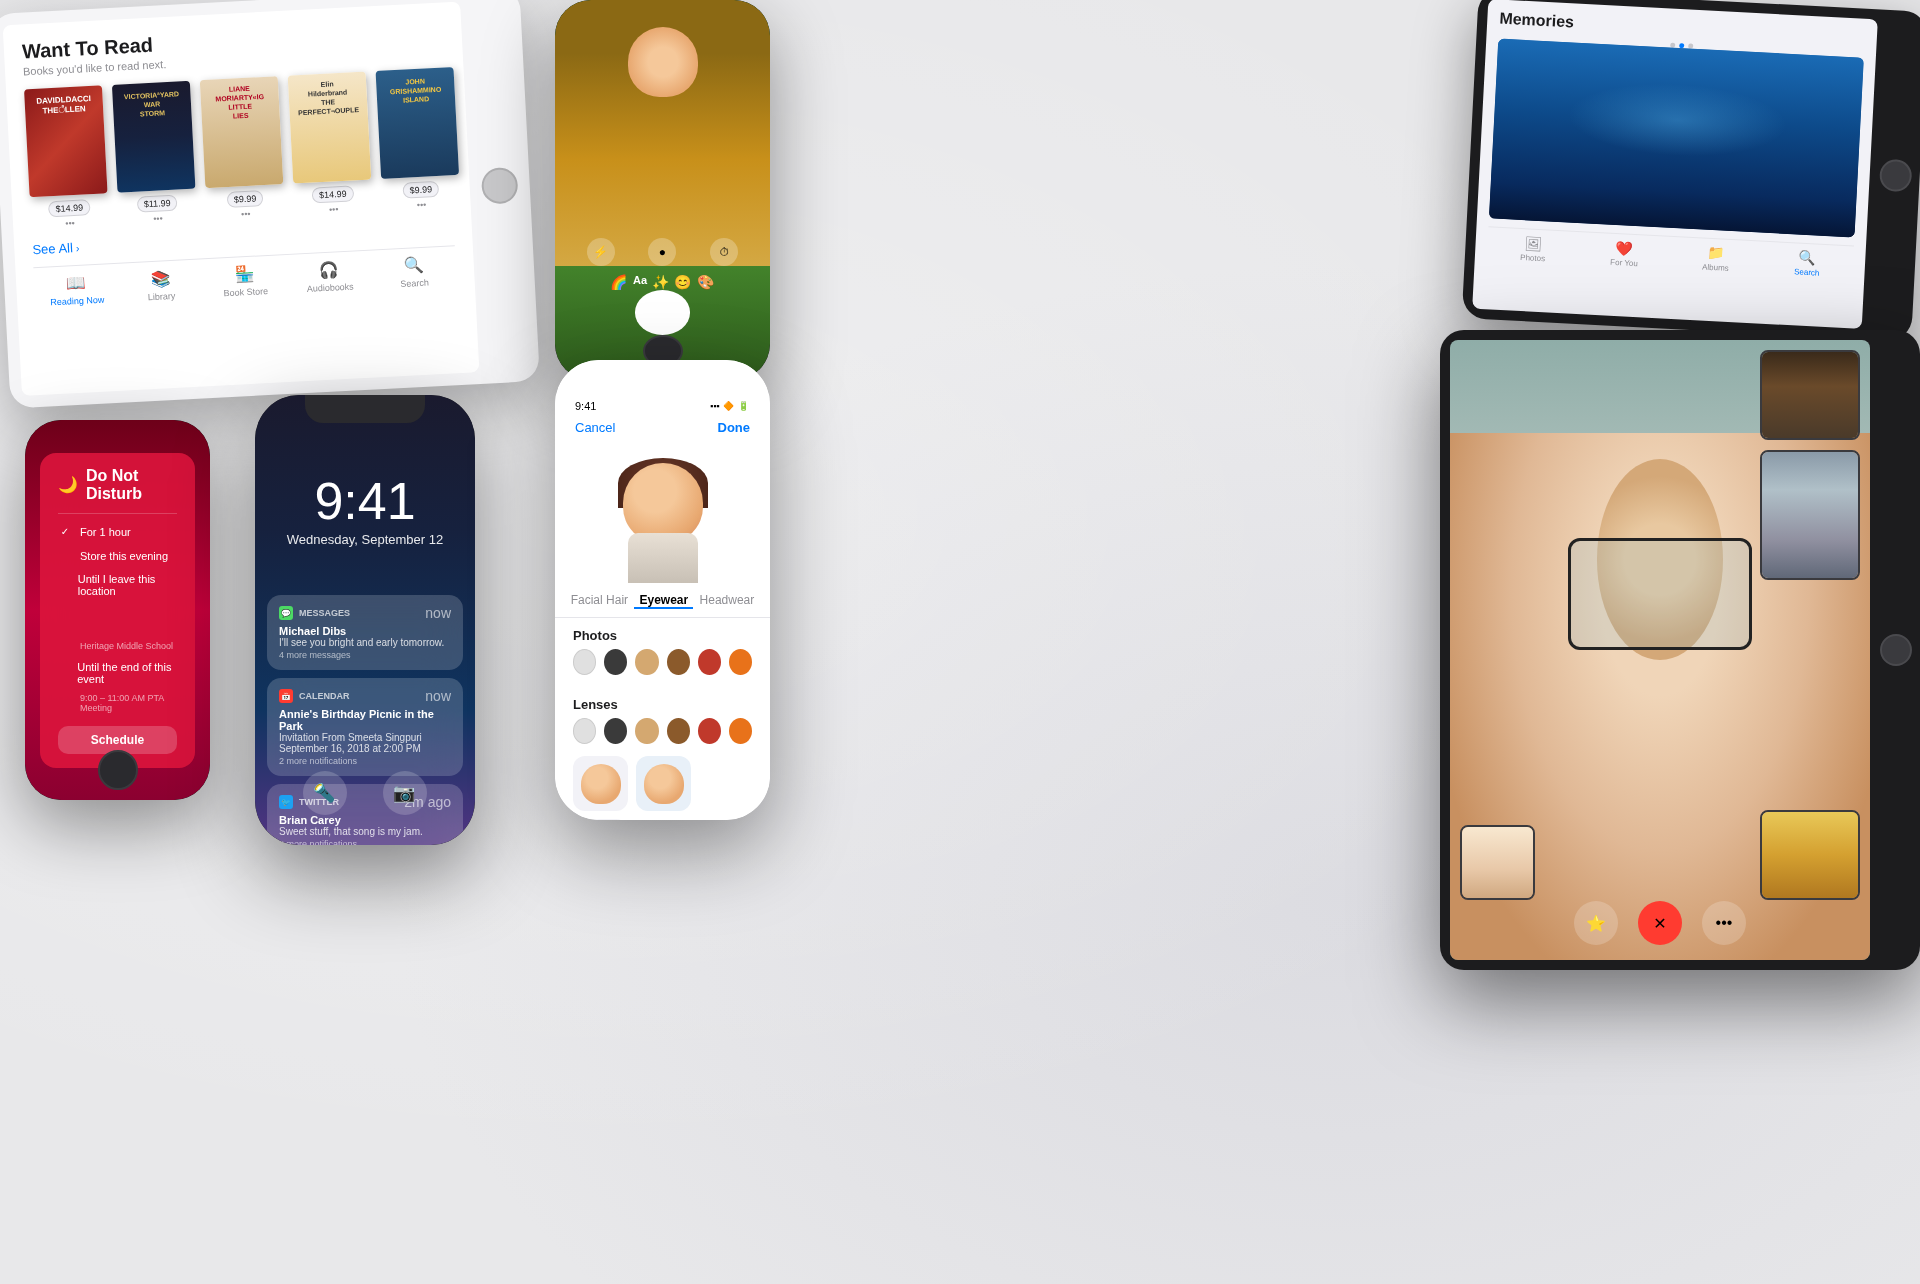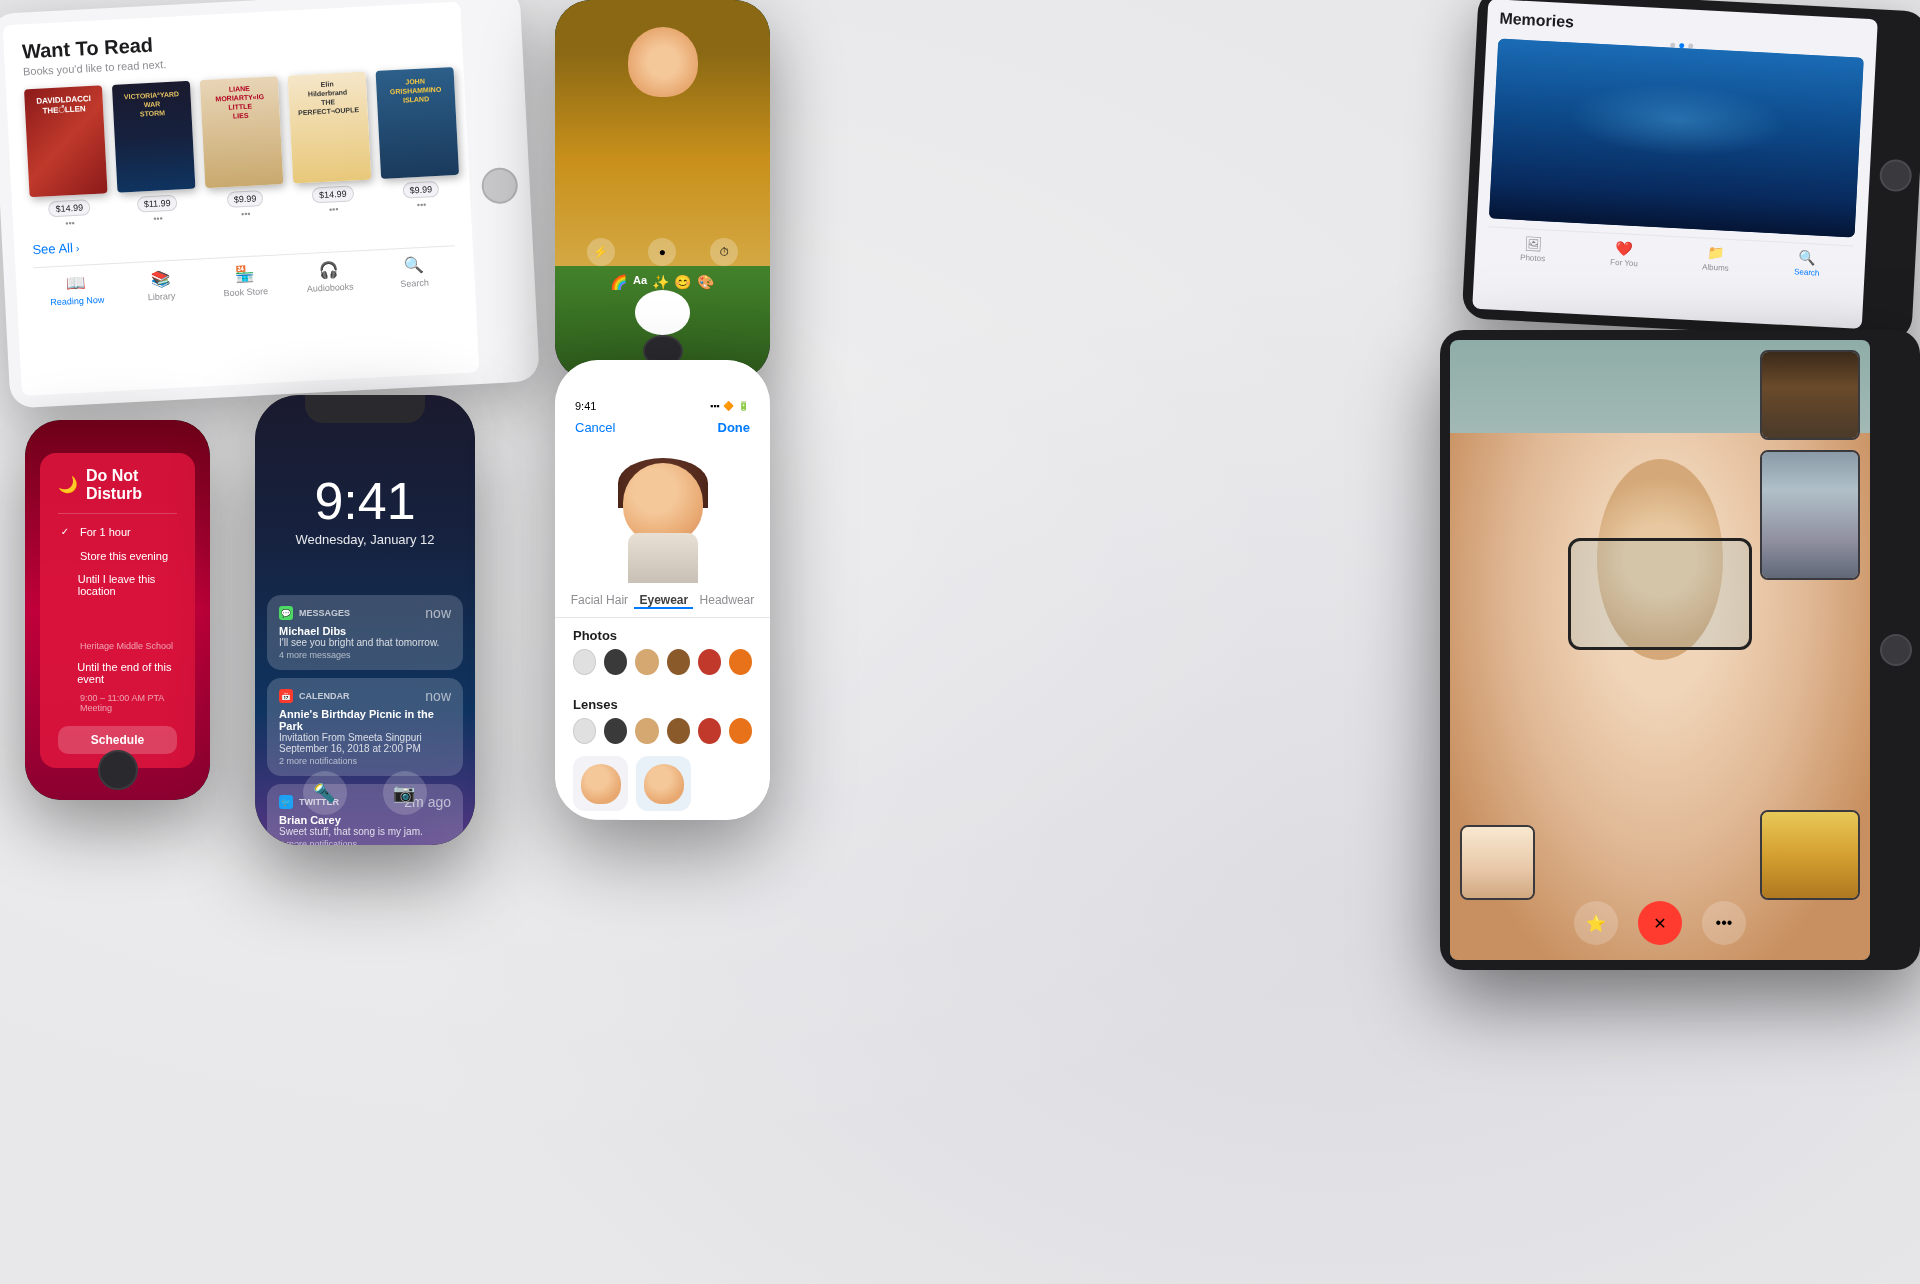--- a/index.html
+++ b/index.html
@@ -639,21 +639,21 @@
       border-bottom: 1px solid #e5e5ea;
       padding: 0 10px 8px;
     }
     .memoji-tab {
       font-size: 12px;
       color: #8e8e93;
       padding: 0 5px;
       text-align: right;
     }
     .memoji-tab.active {
-      color: #404040;
+      color: #000000;
       font-weight: 600;
       border-bottom: 2px solid #007aff;
     }
     .memoji-section-title {
       font-size: 13px;
       font-weight: 600;
       color: #1c1c1e;
       padding: 10px 18px 6px;
     }
     .memoji-color-row {
@@ -968,33 +968,33 @@
     </div>
   </div>
   <div class="home-btn"></div>
 </div>
 
 <div class="device iphone-x-lock">
   <div class="notch"></div>
   <div class="screen">
     <div class="lock-time">
       <div class="lock-time-big">9:41</div>
-      <div class="lock-date">Wednesday, January 12</div>
+      <div class="lock-date">Wednesday, September 12</div>
     </div>
     <div class="lock-notifications">
       <div class="lock-notif">
         <div class="notif-app-row">
           <div class="notif-apps-icons">
             <div class="notif-app-icon msg">💬</div>
             <span class="notif-app-name">MESSAGES</span>
           </div>
           <span class="notif-time">now</span>
         </div>
         <div class="notif-title">Michael Dibs</div>
-        <div class="notif-body">I'll see you bright and that tomorrow.</div>
+        <div class="notif-body">I'll see you bright and early tomorrow.</div>
         <div class="notif-more">4 more messages</div>
       </div>
       <div class="lock-notif">
         <div class="notif-app-row">
           <div class="notif-apps-icons">
             <div class="notif-app-icon cal">📅</div>
             <span class="notif-app-name">CALENDAR</span>
           </div>
           <span class="notif-time">now</span>
         </div>

